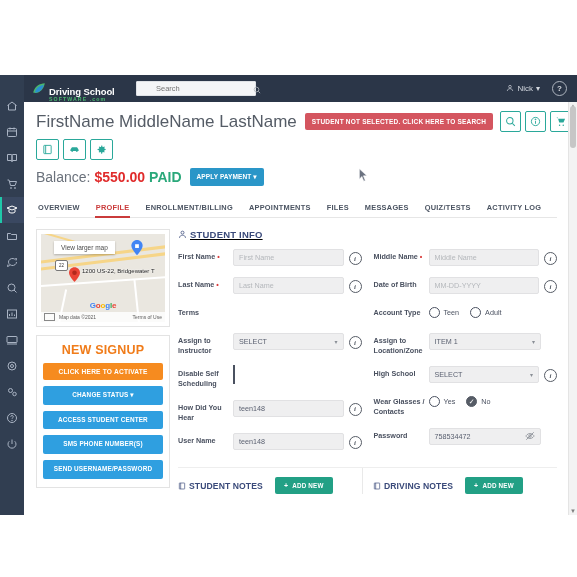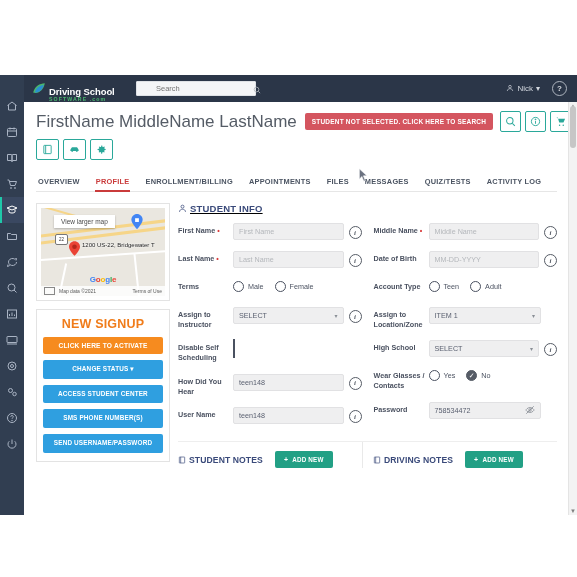--- a/index.html
+++ b/index.html
@@ -569,20 +569,26 @@
               <path d="M3 14c0-2 1-4 2-5l1.5-2h11L19 9c1 1 2 3 2 5v1H3z"></path>
             </svg>
         </div>
         <div class="quick-btn">
           <svg viewBox="0 0 24 24" fill="currentColor">
               <path d="M12 8a4 4 0 100 8 4 4 0 000-8zm9 5v-2l-2.2-.4a7 7 0 00-.8-2l1.3-1.8-1.4-1.4L16 6.7a7 7 0 00-2-.8L13.6 3h-2l-.4 2.9a7 7 0 00-2 .8L7.4 5.4 6 6.8l1.3 1.8a7 7 0 00-.8 2L3.4 11v2l2.9.4a7 7 0 00.8 2l-1.3 1.8 1.4 1.4 1.8-1.3a7 7 0 002 .8l.4 2.9h2l.4-2.9a7 7 0 002-.8l1.8 1.3 1.4-1.4-1.3-1.8a7 7 0 00.8-2z"></path>
             </svg>
         </div>
       </div>
 
+      <div id="balance-row">
+        <span id="balance-label">Balance:</span>
+        <span id="balance-amount">$550.00</span>
+        <span id="balance-paid">PAID</span>
+        <span id="apply-payment">APPLY PAYMENT ▾</span>
+      </div>
 
       <div id="tabs">
           <div class="tab">OVERVIEW</div>
           <div class="tab active">PROFILE</div>
           <div class="tab">ENROLLMENT/BILLING</div>
           <div class="tab">APPOINTMENTS</div>
           <div class="tab">FILES</div>
           <div class="tab">MESSAGES</div>
           <div class="tab">QUIZ/TESTS</div>
           <div class="tab">ACTIVITY LOG</div>
@@ -661,26 +667,20 @@
                 </div>
                 <div class="frow">
                   <div class="flabel"><span>Last Name</span><span class="req"> •</span></div>
                   <div class="finput">
                     <span>Last Name</span>
                   </div>
                   <span class="iinfo">i</span>
                 </div>
                 <div class="frow">
                   <div class="flabel"><span>Terms</span></div>
-                  <div class="radios">
-                    <span class="radio"></span>
-                    <span class="rlabel">Male</span>
-                    <span class="radio"></span>
-                    <span class="rlabel">Female</span>
-                  </div>
                   <span style="width: 11px; margin-left: 5px; flex: 0 0 11px;"></span>
                 </div>
                 <div class="frow">
                   <div class="flabel"><span>Assign to Instructor</span></div>
                   <div class="finput filled">
                     <span>SELECT</span>
                     <span class="caret">▾</span>
                   </div>
                   <span class="iinfo">i</span>
                 </div>

